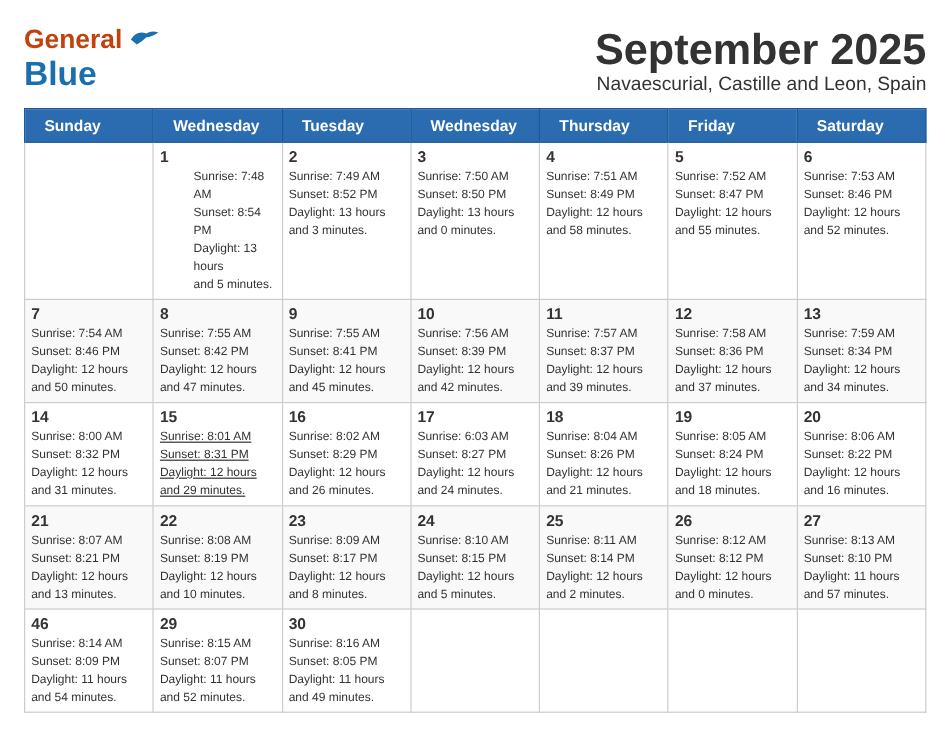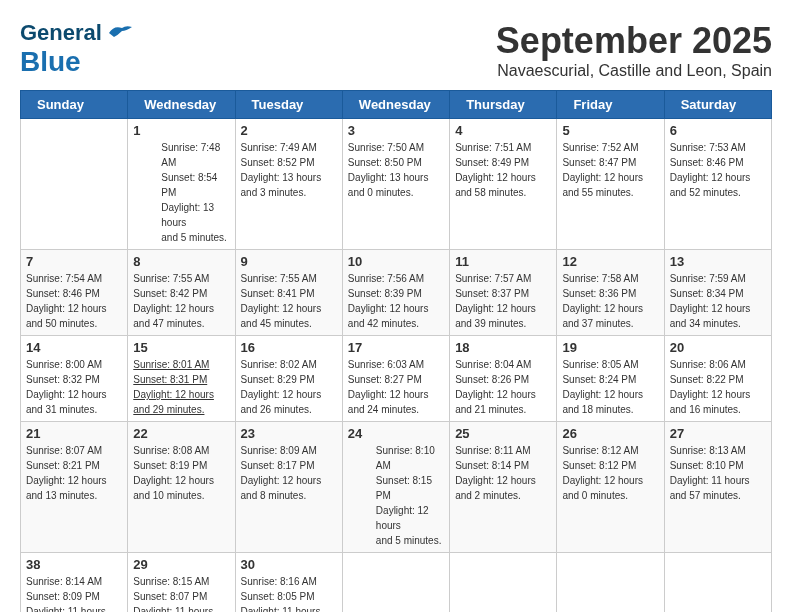--- a/index.html
+++ b/index.html
@@ -17,21 +17,21 @@
       margin-bottom: 10px;
     }
     .logo {
       display: flex;
       flex-direction: column;
       align-items: flex-start;
     }
     .logo-general {
       font-size: 22px;
       font-weight: bold;
-      color: #0c4a6e;
+      color: #c2410c;
     }
     .logo-blue {
       font-size: 28px;
       font-weight: bold;
       color: #1a6faf;
     }
     .logo-bird {
       width: 30px;
       height: 20px;
     }
@@ -292,21 +292,21 @@
         </td>
         <td>
           <span class="day-num">23</span>
           <div class="day-info" style="white-space: pre-line;">Sunrise: 8:09 AM
 Sunset: 8:17 PM
 Daylight: 12 hours
 and 8 minutes.</div>
         </td>
         <td>
           <span class="day-num">24</span>
-          <div class="day-info" style="white-space: pre-line; margin-left: 28px;">Sunrise: 8:10 AM
+          <div class="day-info" style="white-space: pre-line;">Sunrise: 8:10 AM
 Sunset: 8:15 PM
 Daylight: 12 hours
 and 5 minutes.</div>
         </td>
         <td>
           <span class="day-num">25</span>
           <div class="day-info" style="white-space: pre-line;">Sunrise: 8:11 AM
 Sunset: 8:14 PM
 Daylight: 12 hours
 and 2 minutes.</div>
@@ -321,21 +321,21 @@
         <td>
           <span class="day-num">27</span>
           <div class="day-info" style="white-space: pre-line;">Sunrise: 8:13 AM
 Sunset: 8:10 PM
 Daylight: 11 hours
 and 57 minutes.</div>
         </td>
       </tr>
       <tr>
         <td>
-          <span class="day-num">38</span>
+          <span class="day-num">46</span>
           <div class="day-info" style="white-space: pre-line;">Sunrise: 8:14 AM
 Sunset: 8:09 PM
 Daylight: 11 hours
 and 54 minutes.</div>
         </td>
         <td>
           <span class="day-num">29</span>
           <div class="day-info" style="white-space: pre-line;">Sunrise: 8:15 AM
 Sunset: 8:07 PM
 Daylight: 11 hours

